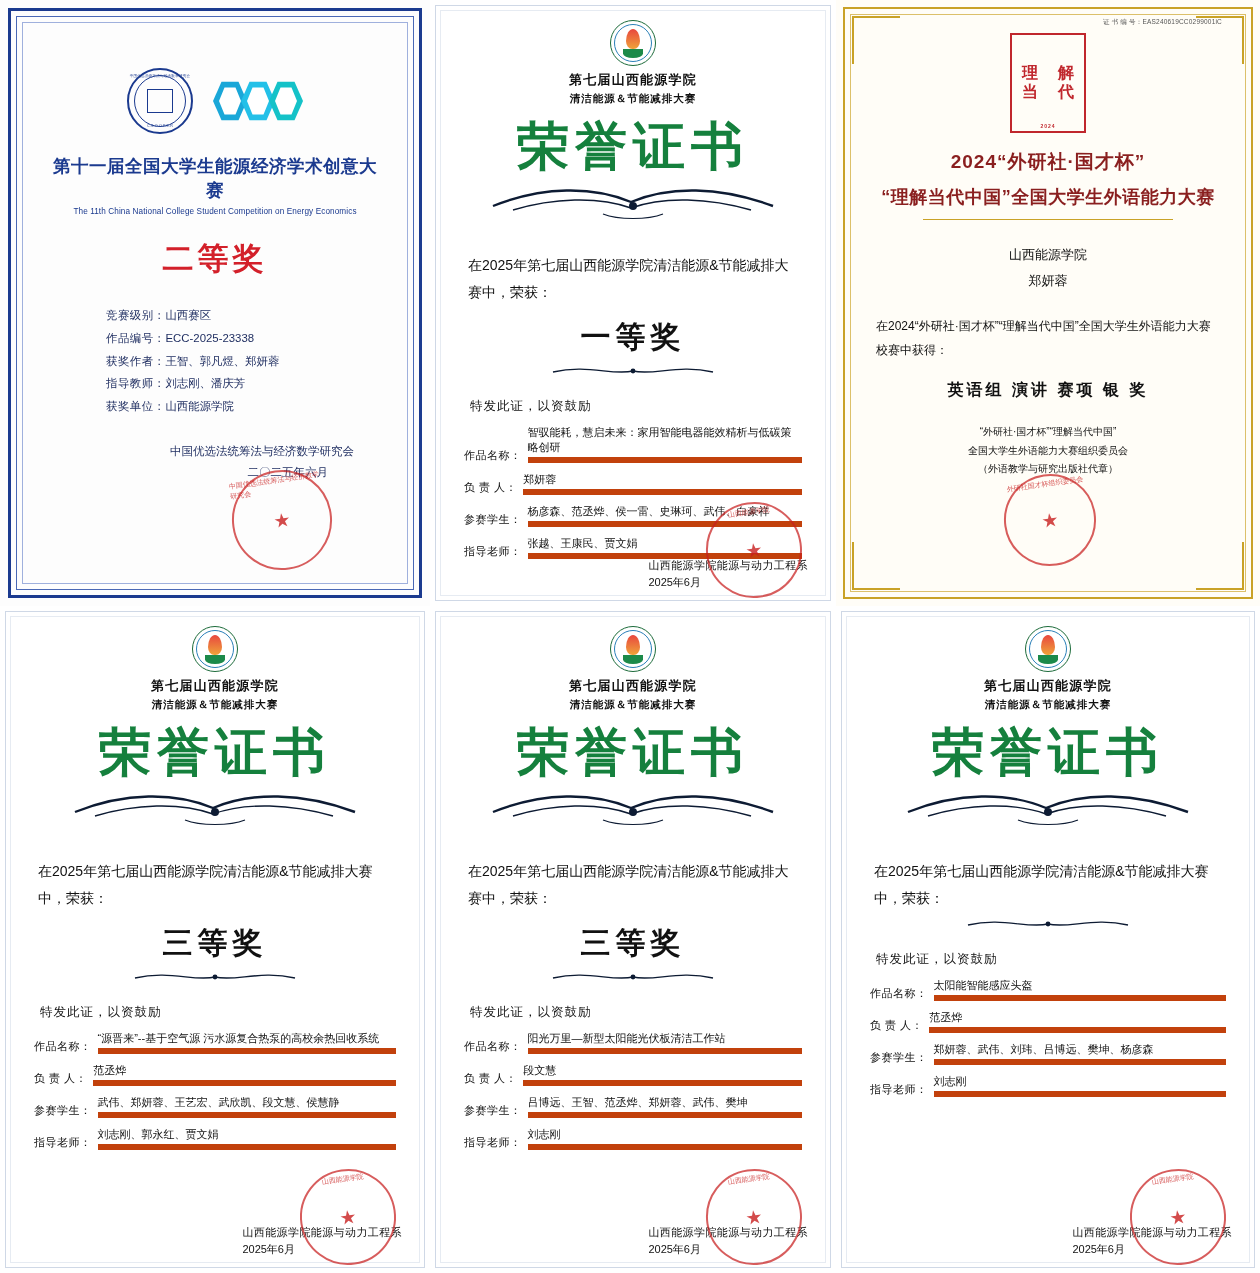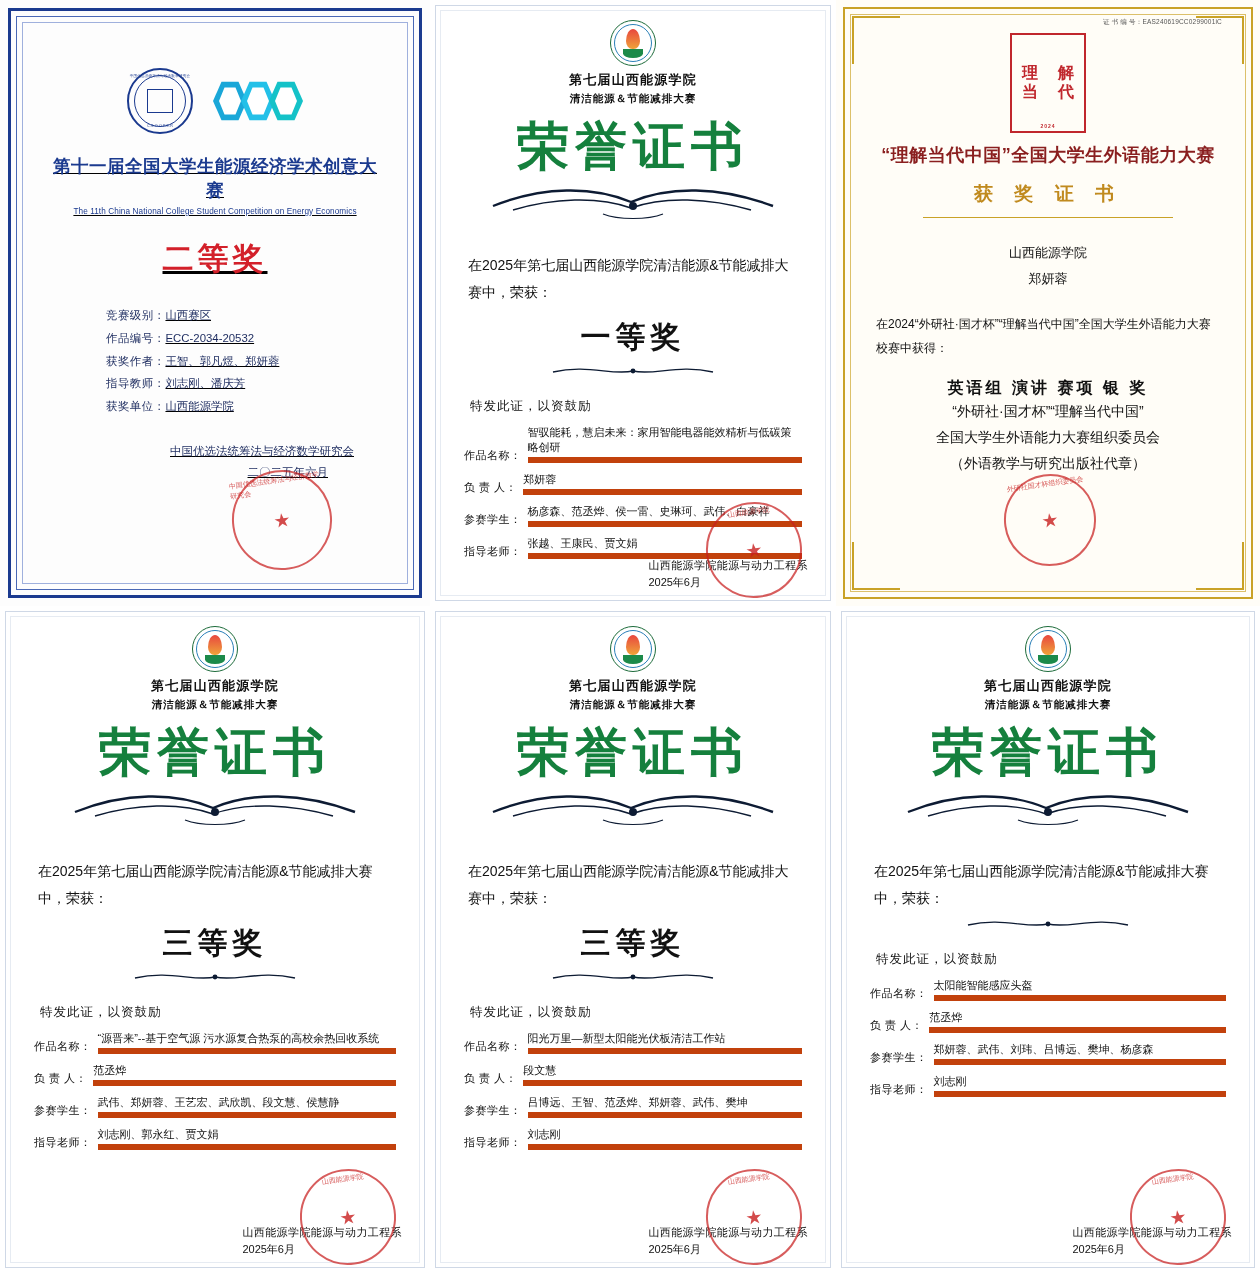--- a/index.html
+++ b/index.html
@@ -5,21 +5,21 @@
   html,body{margin:0;padding:0;background:#fff;}
   body{width:1260px;height:1273px;font-family:"Liberation Sans","DejaVu Sans",sans-serif;overflow:hidden;}
   .grid{display:grid;grid-template-columns:430px 406px 424px;grid-template-rows:606px 667px;width:1260px;height:1273px;}
   .cert{position:relative;overflow:hidden;background:#fff;}
 
   
   .c1{background:#fdfdfd;padding:6px;}
   .c1-outer{position:absolute;inset:8px;border:3px solid #1b3a8f;}
   .c1-inner{position:absolute;inset:16px;border:1px solid #4a68b5;}
   .c1-inner2{position:absolute;inset:22px;border:1px solid #9fb0dd;}
-  .c1-body{position:relative;padding:44px 44px 0 44px;text-align:center;text-decoration:underline;}
+  .c1-body{position:relative;padding:44px 44px 0 44px;text-align:center;}
   .c1-logos{display:flex;justify-content:center;align-items:center;gap:26px;margin-top:18px;}
   .logo-round{width:62px;height:62px;border-radius:50%;border:2px solid #1b3a8f;display:flex;align-items:center;justify-content:center;position:relative;}
   .logo-round .ring{position:absolute;inset:5px;border:1px solid #1b3a8f;border-radius:50%;}
   .logo-round .inner-sq{width:24px;height:22px;border:1.5px solid #1b3a8f;}
   .logo-round .tiny{position:absolute;font-size:3.6px;color:#1b3a8f;letter-spacing:.2px;}
   .logo-round .tiny.top{top:4px;}
   .logo-round .tiny.bot{bottom:4px;}
   .logo-hex{display:flex;align-items:center;}
   .hexg{width:34px;height:40px;background:#23c0e8;clip-path:polygon(25% 2%,75% 2%,100% 50%,75% 98%,25% 98%,0% 50%);position:relative;margin-left:-6px;}
   .hexg:after{content:"";position:absolute;inset:6px;background:#fff;clip-path:polygon(25% 2%,75% 2%,100% 50%,75% 98%,25% 98%,0% 50%);}
@@ -77,21 +77,21 @@
   .c3-seal{width:72px;height:88px;margin:6px auto 0;border:2.5px solid #c0272d;display:grid;grid-template-columns:1fr 1fr;align-items:center;justify-items:center;color:#c0272d;font-weight:bold;font-size:16px;line-height:1.05;padding:4px 0;position:relative;}
   .c3-seal .col{display:flex;flex-direction:column;gap:2px;}
   .c3-seal .yr{position:absolute;bottom:2px;left:0;right:0;font-size:5px;letter-spacing:1px;}
   .c3-t1{margin-top:16px;font-size:19px;font-weight:bold;color:#8a1f1f;letter-spacing:1px;}
   .c3-t2{margin-top:10px;font-size:18px;font-weight:bold;color:#8a1f1f;letter-spacing:.5px;}
   .c3-t3{margin-top:14px;font-size:19px;font-weight:bold;color:#c08a1e;letter-spacing:8px;}
   .c3-rule{width:250px;height:1px;background:#c9a227;margin:10px auto 0;}
   .c3-name{margin-top:22px;font-size:13px;color:#111;line-height:2.0;}
   .c3-desc{margin-top:20px;font-size:12px;color:#111;line-height:2.0;text-align:left;padding:0 6px;}
   .c3-award{margin-top:18px;font-size:16px;font-weight:bold;color:#111;letter-spacing:3px;}
-  .c3-foot{font-size:14px;color:#111;line-height:1.85;}
+  .c3-foot{margin-top:22px;font-size:10px;color:#111;line-height:1.85;}
   .c3-stamp{width:88px;height:88px;left:50%;margin-left:-44px;bottom:40px;}
 </style>
 </head>
 <body>
 
 <div class="grid">
 
   <div class="cert c1">
     <div class="c1-outer"></div>
     <div class="c1-inner"></div>
@@ -108,21 +108,21 @@
           <div class="hexg h1"></div>
             <div class="hexg"></div>
             <div class="hexg h3"></div>
         </div>
       </div>
       <div class="c1-title">第十一届全国大学生能源经济学术创意大赛</div>
       <div class="c1-subtitle">The 11th China National College Student Competition on Energy Economics</div>
       <div class="c1-prize">二等奖</div>
       <div class="c1-fields">
         <div><span class="lbl">竞赛级别：</span><span>山西赛区</span></div>
-        <div><span class="lbl">作品编号：</span><span>ECC-2034-20532</span></div>
+        <div><span class="lbl">作品编号：</span><span>ECC-2025-23338</span></div>
         <div><span class="lbl">获奖作者：</span><span>王智、郭凡煜、郑妍蓉</span></div>
         <div><span class="lbl">指导教师：</span><span>刘志刚、潘庆芳</span></div>
         <div><span class="lbl">获奖单位：</span><span>山西能源学院</span></div>
       </div>
       <div class="c1-org">中国优选法统筹法与经济数学研究会</div>
       <div class="c1-date">二〇二五年六月</div>
     </div>
     <div class="stamp c1-stamp">
       <span class="star">★</span>
       <span class="arc" style="display:flex;align-items:flex-start;justify-content:center;padding-top:6px;font-size:7px;">中国优选法统筹法与经济数学研究会</span>
@@ -199,22 +199,22 @@
         <div class="col">
             <span>理</span>
             <span>当</span>
           </div>
         <div class="col">
             <span>解</span>
             <span>代</span>
           </div>
         <div class="yr">2024</div>
       </div>
+      <div class="c3-t1">2024“外研社·国才杯”</div>
       <div class="c3-t2">“理解当代中国”全国大学生外语能力大赛</div>
-      <div class="c3-t3">获 奖 证 书</div>
       <div class="c3-rule"></div>
       <div class="c3-name">
         <div>山西能源学院</div>
         <div>郑妍蓉</div>
       </div>
       <div class="c3-desc">在2024“外研社·国才杯”“理解当代中国”全国大学生外语能力大赛校赛中获得：</div>
       <div class="c3-award">英语组 演讲 赛项 银 奖</div>
       <div class="c3-foot">
         <div>“外研社·国才杯”“理解当代中国”</div>
         <div>全国大学生外语能力大赛组织委员会</div>

